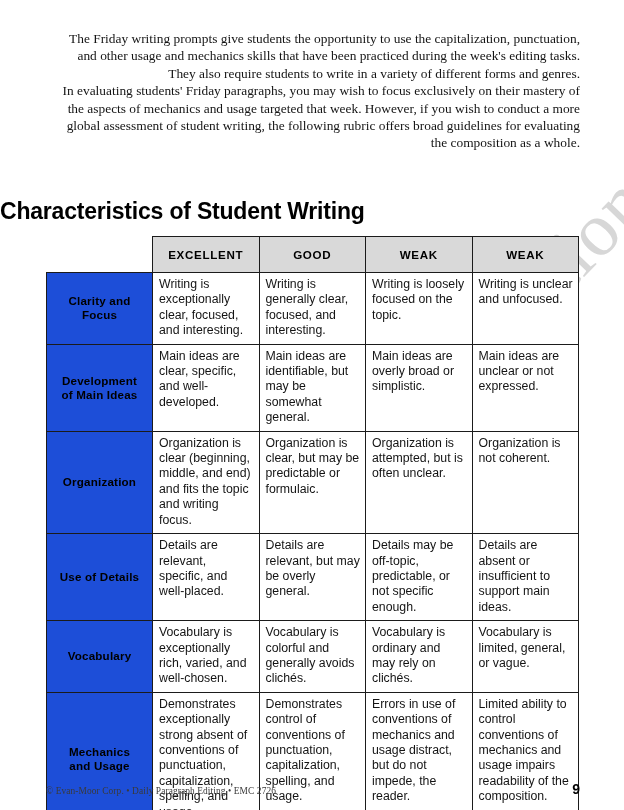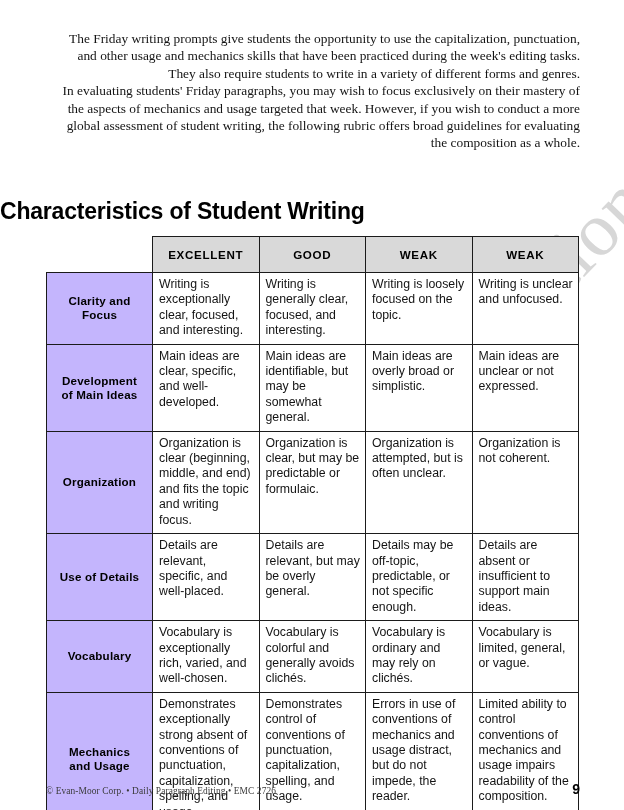--- a/index.html
+++ b/index.html
@@ -115,21 +115,21 @@
     height: 19px;
     vertical-align: middle;
     color: #000;
   }
   #rubric thead th.corner {
     border: none;
     background: transparent;
   }
   
   #rubric td.row-label {
-    background: #c4b5fd;
+    background: #1d4ed8;
     font-family: "Liberation Sans", sans-serif;
     font-weight: bold;
     font-size: 11.6px;
     letter-spacing: 0.2px;
     text-align: center;
     vertical-align: middle;
     line-height: 14px;
     padding: 2px 4px;
     color: #000;
   }

